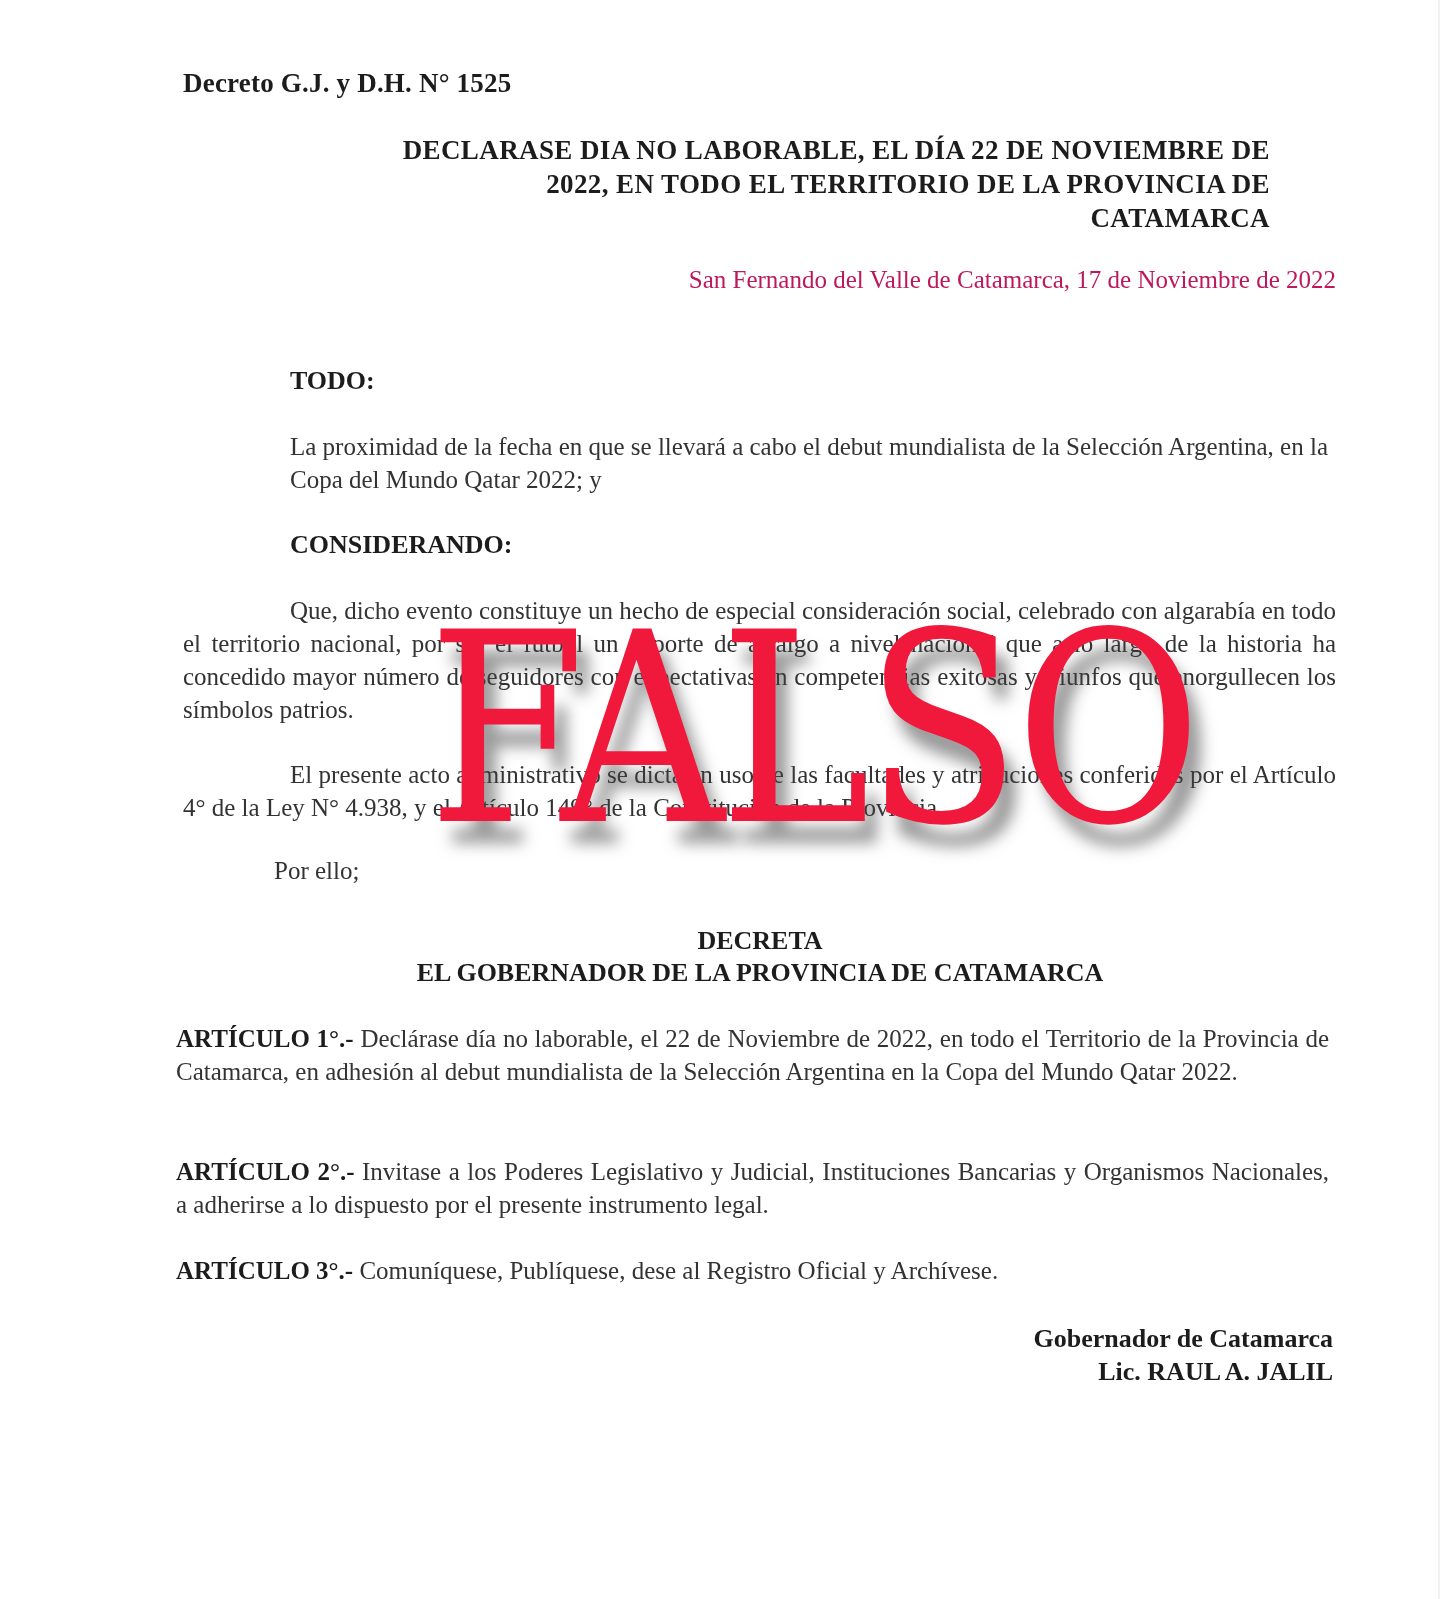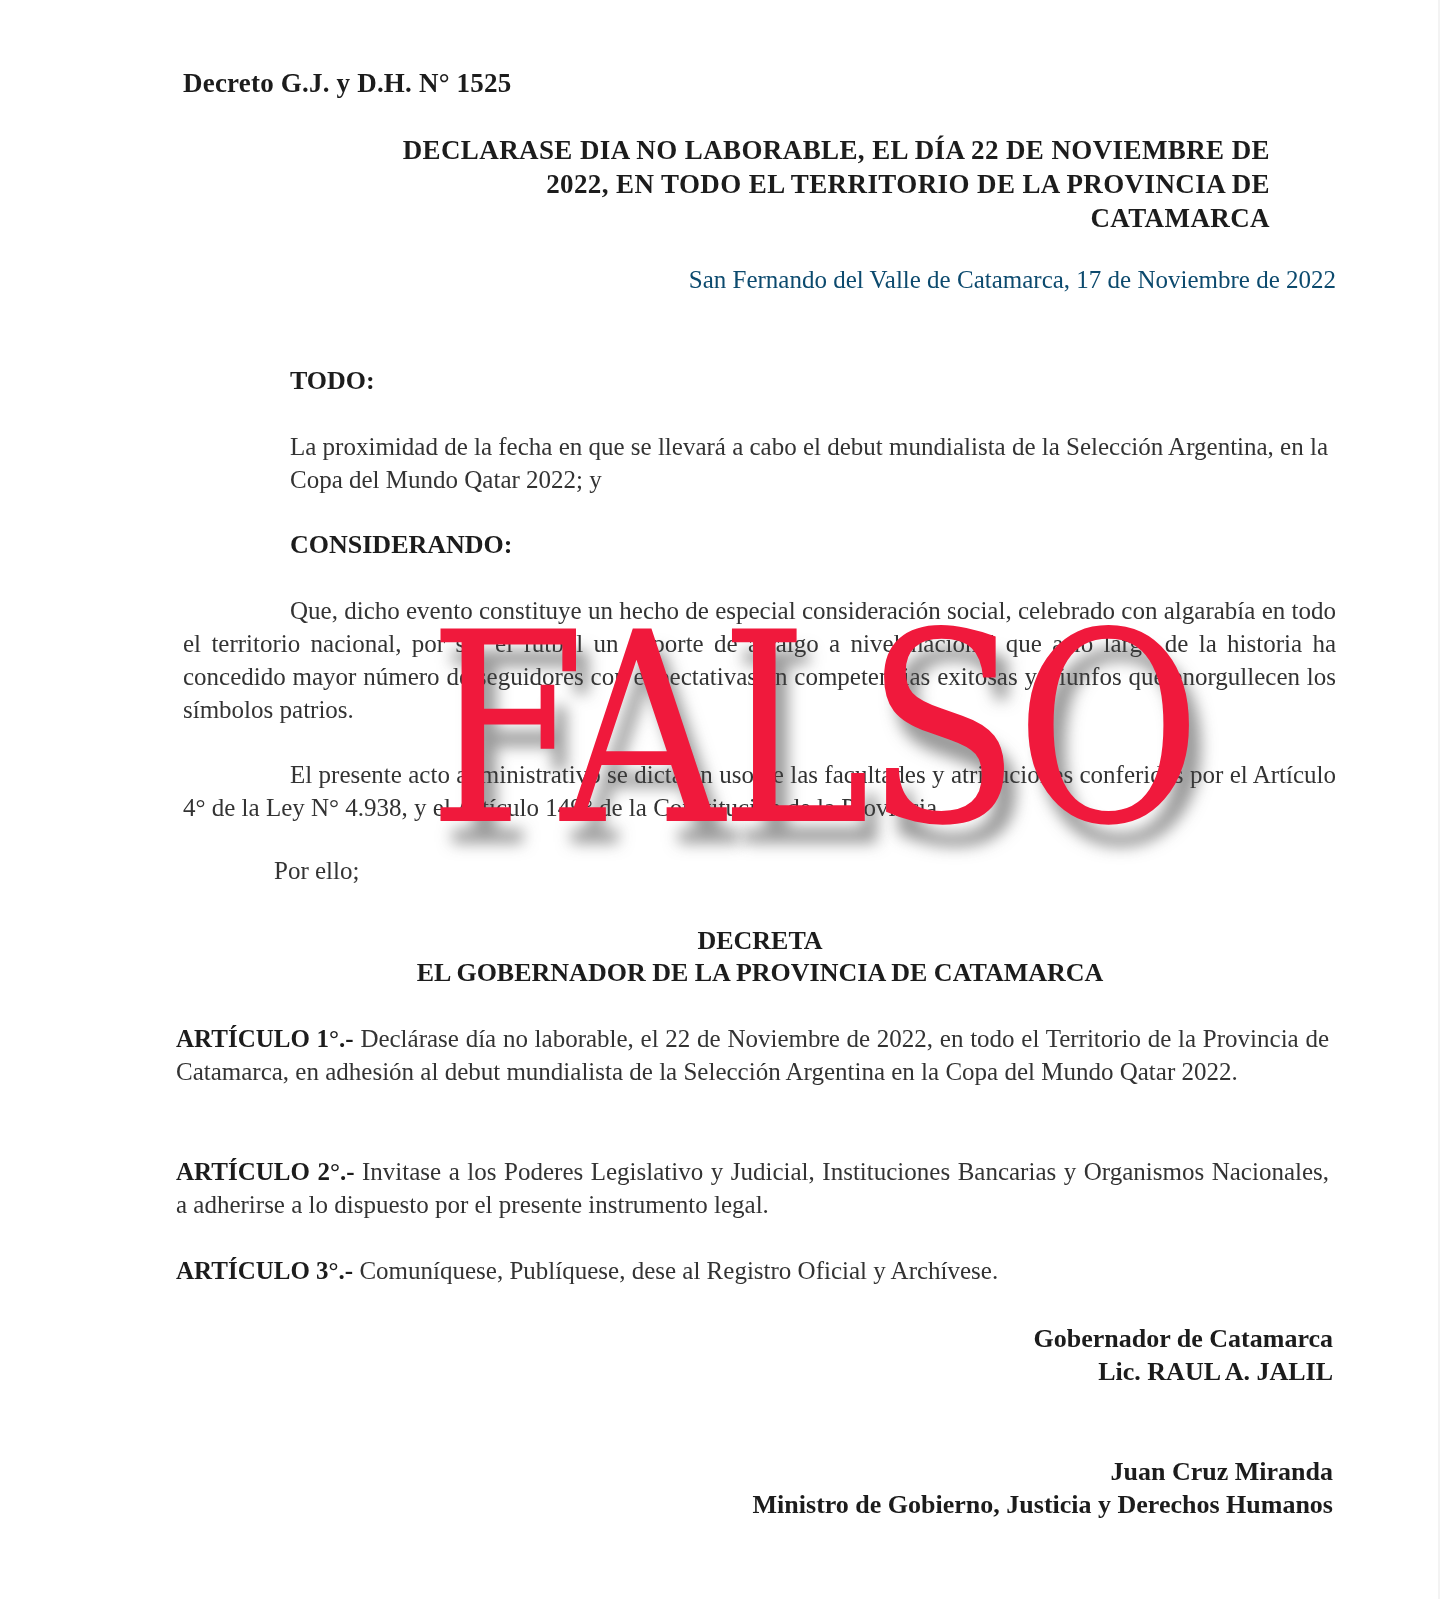--- a/index.html
+++ b/index.html
@@ -46,21 +46,21 @@
       text-align: right;
       font-size: 27px;
       font-weight: bold;
       line-height: 34px;
       letter-spacing: 0.4px;
     }
     .place-date {
       right: 112px;
       top: 266px;
       font-size: 25px;
-      color: #0c4a6e;
+      color: #be185d;
       white-space: nowrap;
     }
     .section-heading {
       left: 290px;
       font-size: 26px;
       font-weight: bold;
     }
     .visto-heading { top: 366px; }
     .considerando-heading { top: 530px; }
 
@@ -174,20 +174,16 @@
 
   <div class="abs article art2"><span class="article-label">ARTÍCULO 2°.-</span><span> Invitase a los Poderes Legislativo y Judicial, Instituciones Bancarias y Organismos Nacionales, a adherirse a lo dispuesto por el presente instrumento legal.</span></div>
 
   <div class="abs article art3"><span class="article-label">ARTÍCULO 3°.-</span><span> Comuníquese, Publíquese, dese al Registro Oficial y Archívese.</span></div>
 
   <div class="abs signature sig1">
     <div>Gobernador de Catamarca</div>
     <div>Lic. RAUL A. JALIL</div>
   </div>
 
-  <div class="abs signature sig2">
-    <div>Juan Cruz Miranda</div>
-    <div>Ministro de Gobierno, Justicia y Derechos Humanos</div>
-  </div>
 
 </div>
 
 <div class="stamp">FALSO</div>
 
 </body></html>

